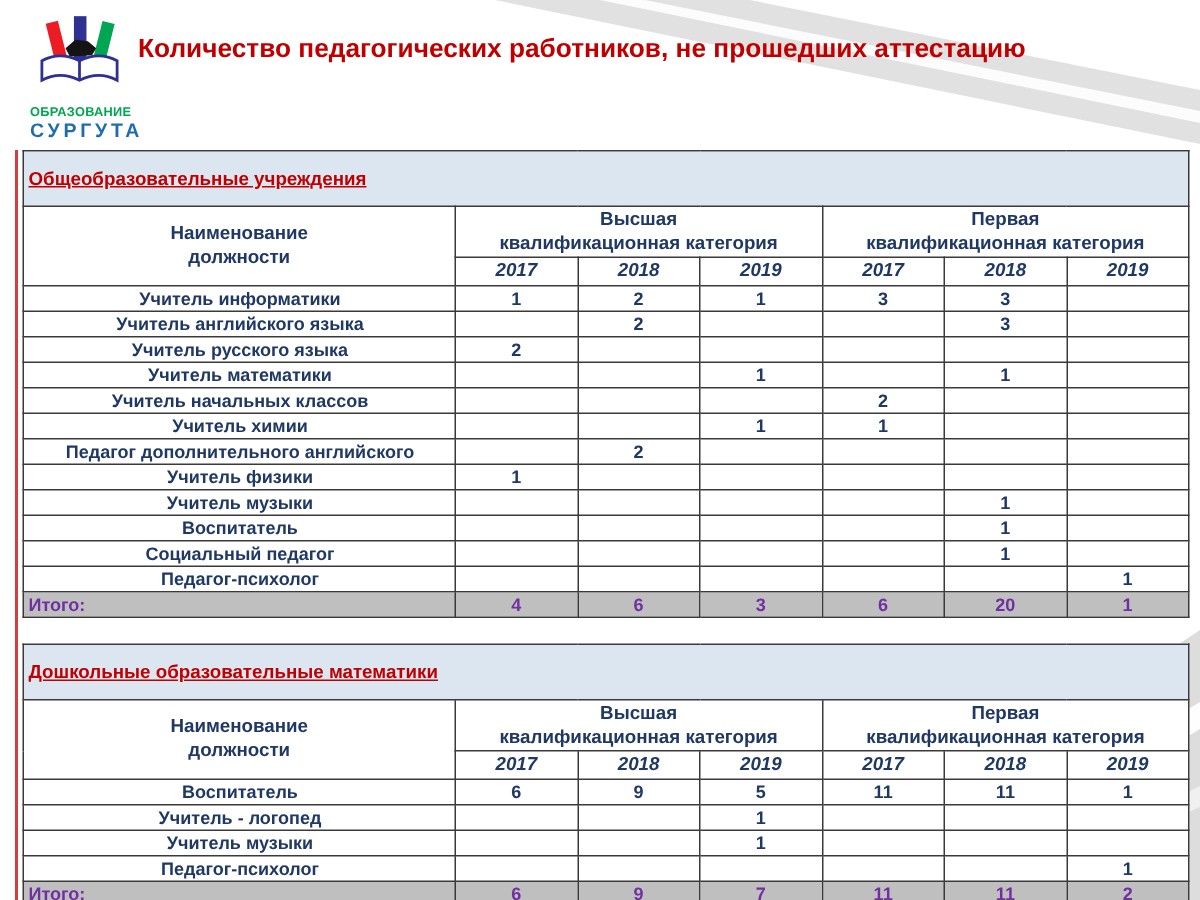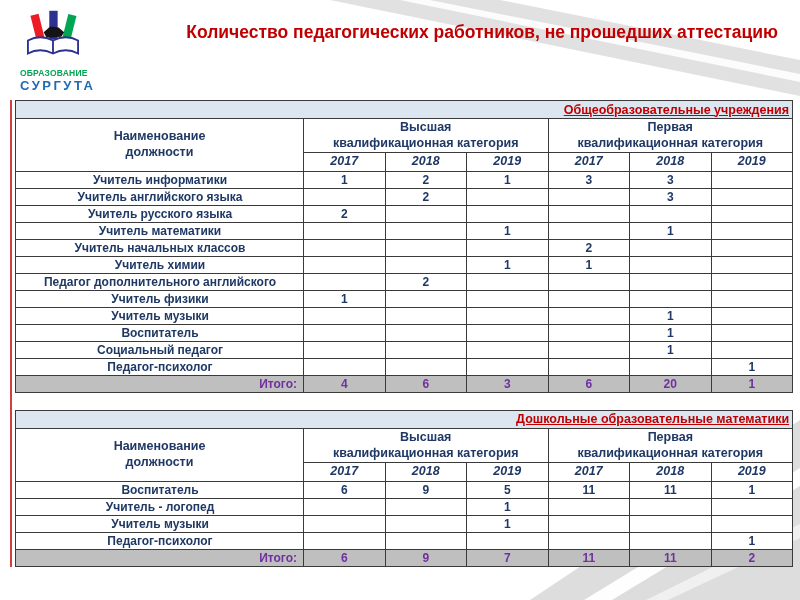--- a/index.html
+++ b/index.html
@@ -34,21 +34,21 @@
     font-size: 8.5px; font-weight: bold; letter-spacing: .2px;
     margin-top: 4px; white-space: nowrap;
   }
   .logo-text2 {
     color: var(--logo-blue, #1F6CB5);
     font-size: 13px; font-weight: bold; letter-spacing: 2.5px;
     white-space: nowrap;
   }
   .title {
     flex: 1;
-    text-align: right;
+    text-align: left;
     color: var(--accent-red, #C00000);
     font-size: 17.5px;
     font-weight: bold;
     line-height: 1.45;
     padding: 14px 6px 0 6px;
   }
   
   .content {
     position: relative; z-index: 2;
     margin: 2px 10px 0 10px;
@@ -67,41 +67,41 @@
     font-weight: bold;
     font-size: 12px;
     padding: 1px 3px;
     height: 17px;
     overflow: hidden;
   }
   col.c-name { width: 288px; }
   col.c-year { width: 81.5px; }
   td.section {
     background: var(--section-bg, #DCE6F1);
-    text-align: right;
+    text-align: left;
     color: var(--accent-red, #C00000);
     font-size: 12.5px;
-    height: 18px;
+    height: 37px;
   }
   .section-text { text-decoration: underline; }
   td.colhead {
     text-align: center;
     vertical-align: middle;
     white-space: pre-line;
     font-size: 12.5px;
     line-height: 1.25;
   }
   td.year-head { height: 16px; font-style: italic; }
   td.rowlabel { text-align: center; padding-left: 4px; }
   td.val { text-align: center; }
   tr.total td {
     background: var(--total-bg, #BFBFBF);
     color: var(--total-text, #7030A0);
   }
-  td.total-label { text-align: right; padding-right: 6px; }
+  td.total-label { padding-right: 6px; }
   .table-gap { height: 17px; }
 </style>
 </head>
 <body>
 
 <div class="slide">
 
   <svg class="deco-svg" width="800" height="600" viewBox="0 0 800 600" aria-hidden="true">
     <polygon points="500,0 800,60 800,96 330,0" fill="#dcdcdc" opacity="0.85"></polygon>
     <polygon points="430,0 800,74 800,82 400,0" fill="#ffffff" opacity="0.9"></polygon>

